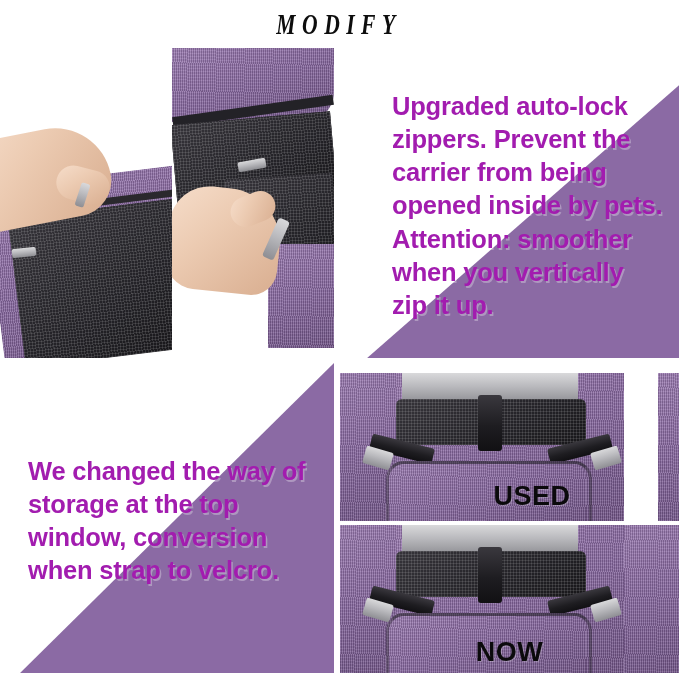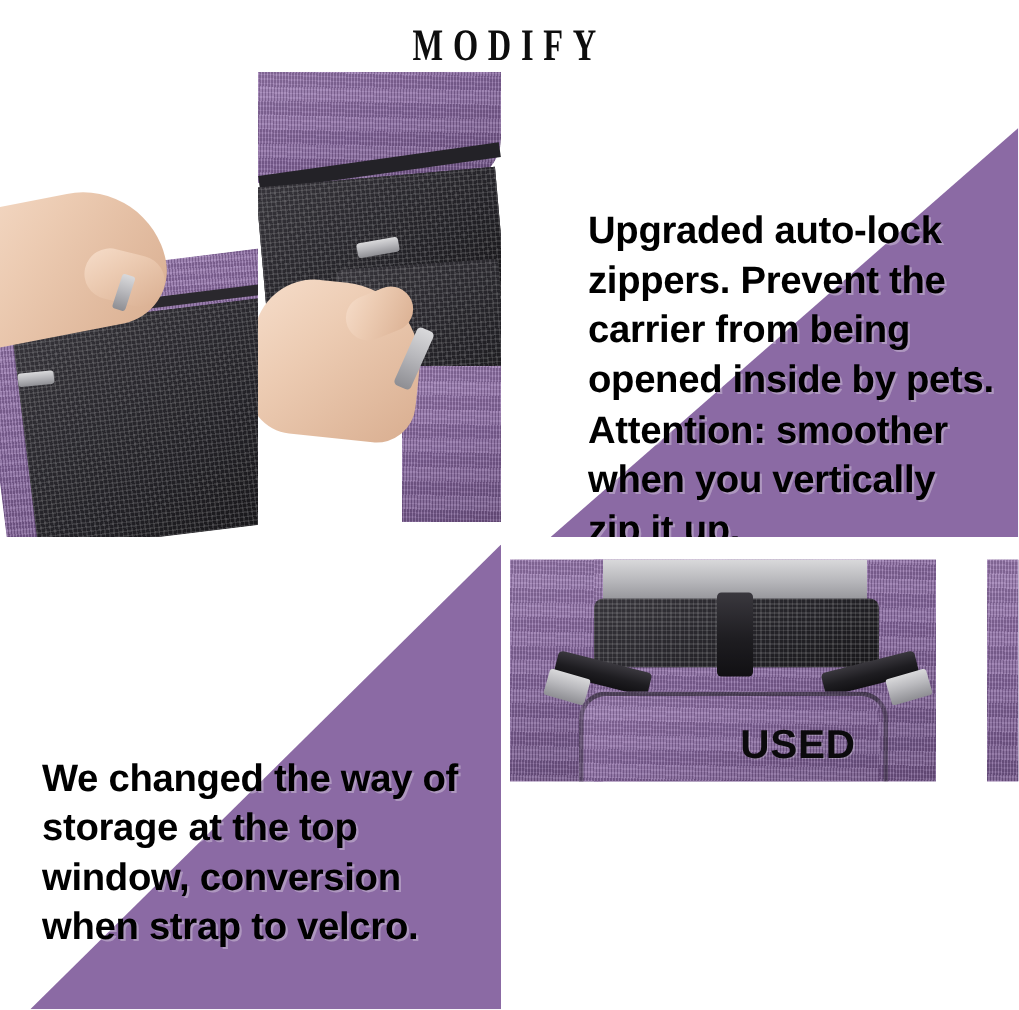--- a/index.html
+++ b/index.html
@@ -14,22 +14,23 @@
     overflow: hidden;
     font-family: "Liberation Sans", sans-serif;
   }
 
   
   .title-bar {
     position: absolute;
     left: 0; top: 0;
     width: 679px; height: 48px;
     display: flex;
-    align-items: flex-end;
+    align-items: center;
     justify-content: center;
+    font-style: italic;
   }
   .title-text {
     font-family: "Liberation Serif", serif;
     font-weight: 700;
     font-size: 30px;
     letter-spacing: 9px;
     color: #0d0d0d;
     transform: scaleX(0.72);
     transform-origin: center;
     white-space: nowrap;
@@ -43,27 +44,26 @@
   #quad-br { left: 340px; top: 363px; width: 339px; height: 310px; }
 
   
   .wedge { position: absolute; inset: 0; }
   .wedge-tr { clip-path: polygon(100% 12%, 100% 100%, 8% 100%); }
   .wedge-bl { clip-path: polygon(100% 0%, 100% 100%, 6% 100%); }
 
   
   .copy {
     position: absolute;
-    color: #000000;
+    color: #a21caf;
     font-weight: 700;
     font-size: 25.5px;
     line-height: 1.30;
     letter-spacing: -0.2px;
     text-shadow: 1.5px 1.5px 0 rgba(255,255,255,0.30);
-    margin-top: 48px;
   }
   #copy-tr { left: 52px; top: 42px; width: 272px; }
   #copy-bl { left: 28px; top: 92px; width: 290px; }
 
   
   .photo { position: absolute; overflow: hidden; }
 
   .fabric {
     background-color: #8b6aa4;
     background-image:
@@ -219,14 +219,29 @@
     <div class="br-velcro darkstrap"></div>
     <div class="br-strap-l darkstrap"></div>
     <div class="br-strap-r darkstrap"></div>
     <div class="br-clip-l metal"></div>
     <div class="br-clip-r metal"></div>
     <div class="br-pocket fabric"></div>
     <div class="br-pocket-edge"></div>
     <div class="br-label" id="label-used">USED</div>
   </div>
 
+  <div class="photo" id="ph-now">
+    <div class="br-side-l fabric"></div>
+    <div class="br-side-r fabric"></div>
+    <div class="br-center fabric"></div>
+    <div class="br-window metal"></div>
+    <div class="br-roll mesh"></div>
+    <div class="br-velcro darkstrap"></div>
+    <div class="br-strap-l darkstrap"></div>
+    <div class="br-strap-r darkstrap"></div>
+    <div class="br-clip-l metal"></div>
+    <div class="br-clip-r metal"></div>
+    <div class="br-pocket fabric"></div>
+    <div class="br-pocket-edge"></div>
+    <div class="br-label" id="label-now">NOW</div>
+  </div>
 
 </div>
 
 </body></html>

